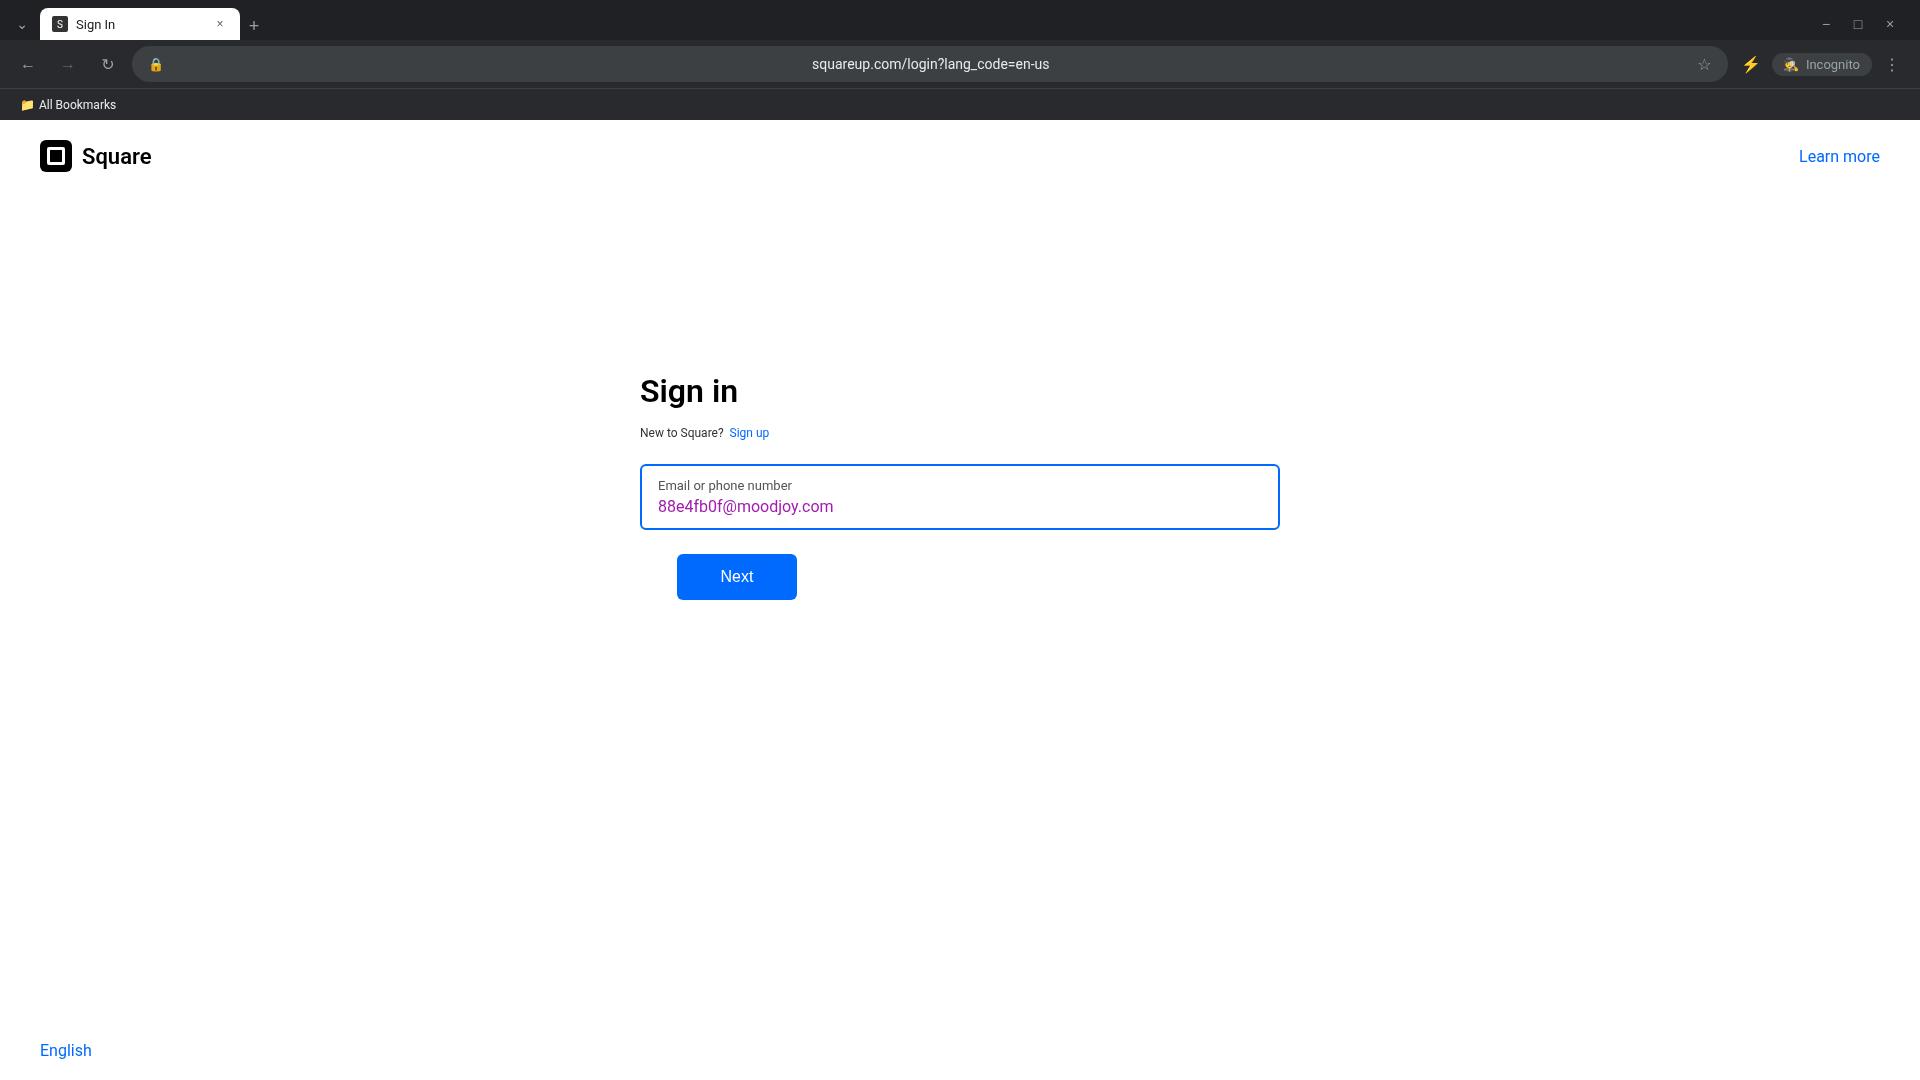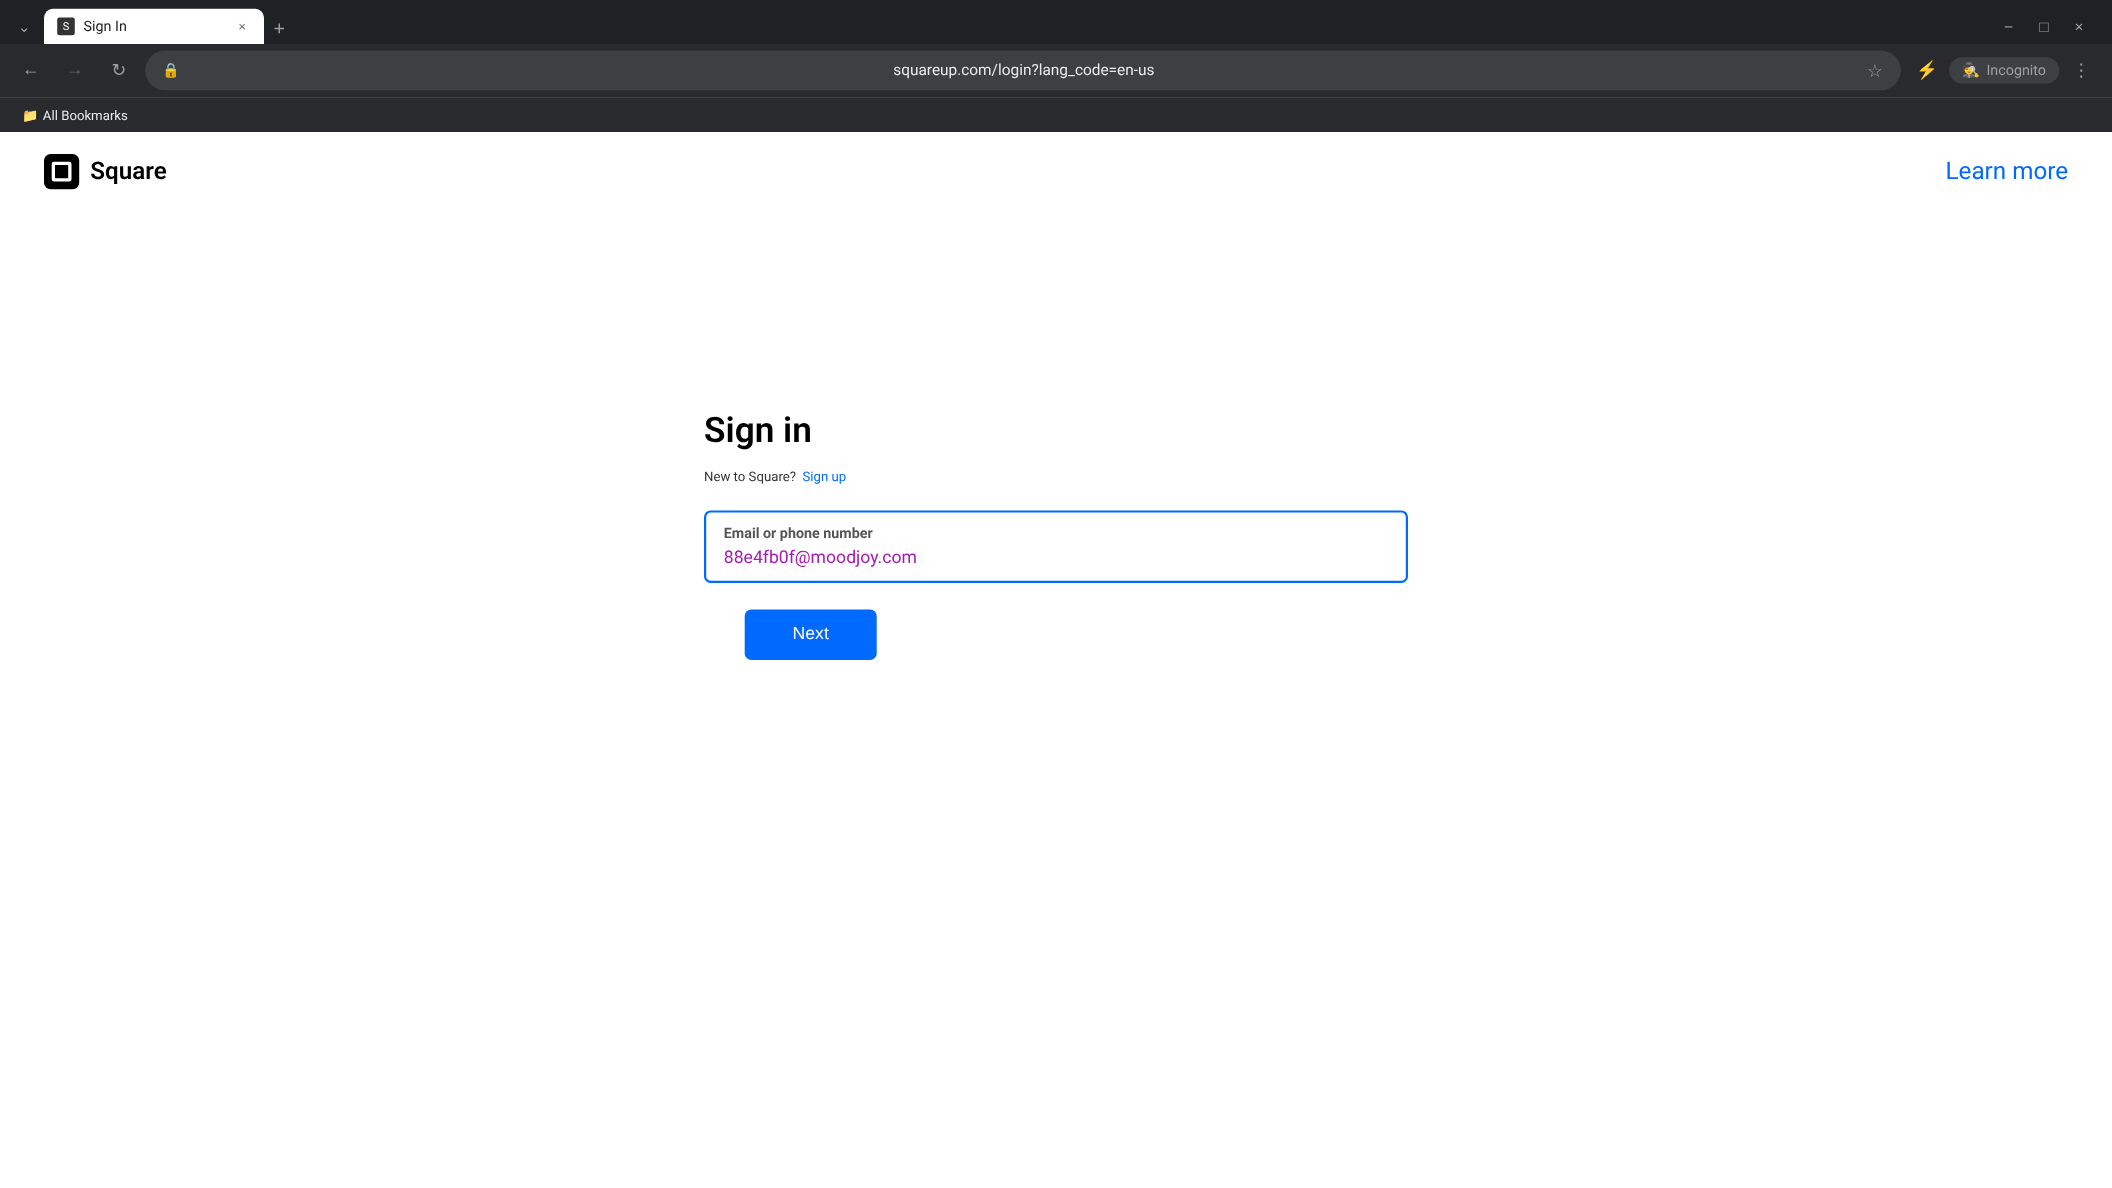--- a/index.html
+++ b/index.html
@@ -294,21 +294,21 @@
     }
 
     .square-logo-text {
       font-size: 22px;
       font-weight: 600;
       color: #000000;
     }
 
     .learn-more-link {
       color: #006aff;
-      font-size: 22px;
+      font-size: 16px;
       text-decoration: none;
       cursor: pointer;
       font-weight: 400;
     }
 
     
     .main-area {
       flex: 1;
       display: flex;
       align-items: flex-start;
@@ -350,21 +350,20 @@
       margin-bottom: 24px;
       background: #ffffff;
       cursor: text;
     }
 
     .email-label {
       font-size: 13px;
       color: #555555;
       margin-bottom: 4px;
       display: block;
-      font-weight: bold;
     }
 
     .email-value {
       font-size: 16px;
       color: #a21caf;
     }
 
     .next-button {
       background: #006aff;
       color: #ffffff;
@@ -461,13 +460,16 @@
 
       <div class="email-input-container">
         <span class="email-label">Email or phone number</span>
         <div class="email-value">88e4fb0f@moodjoy.com</div>
       </div>
 
       <button class="next-button">Next</button>
     </div>
   </div>
 
+  <div class="page-footer">
+    <a class="language-link">English</a>
+  </div>
 </div>
 
 </body></html>

